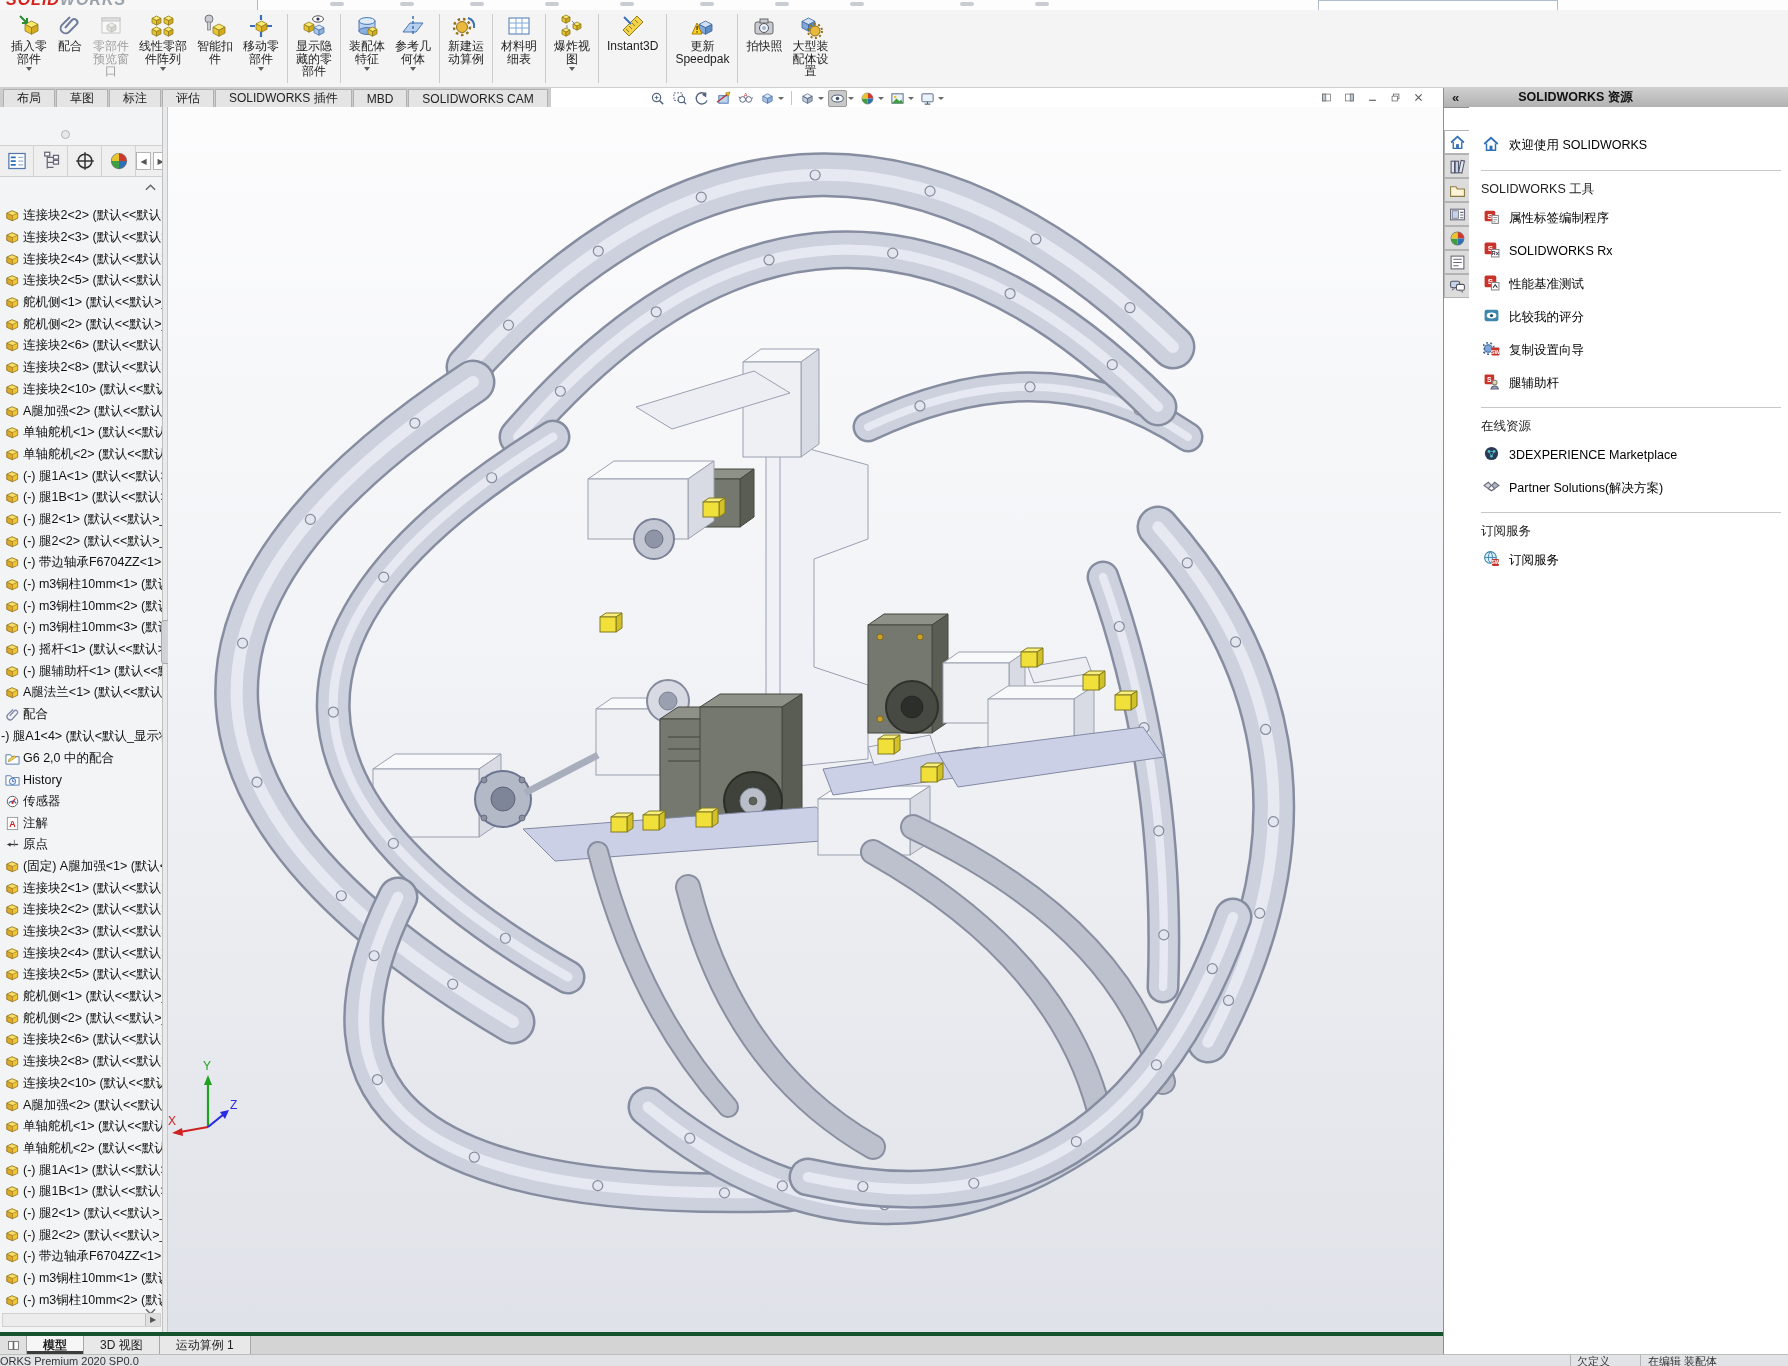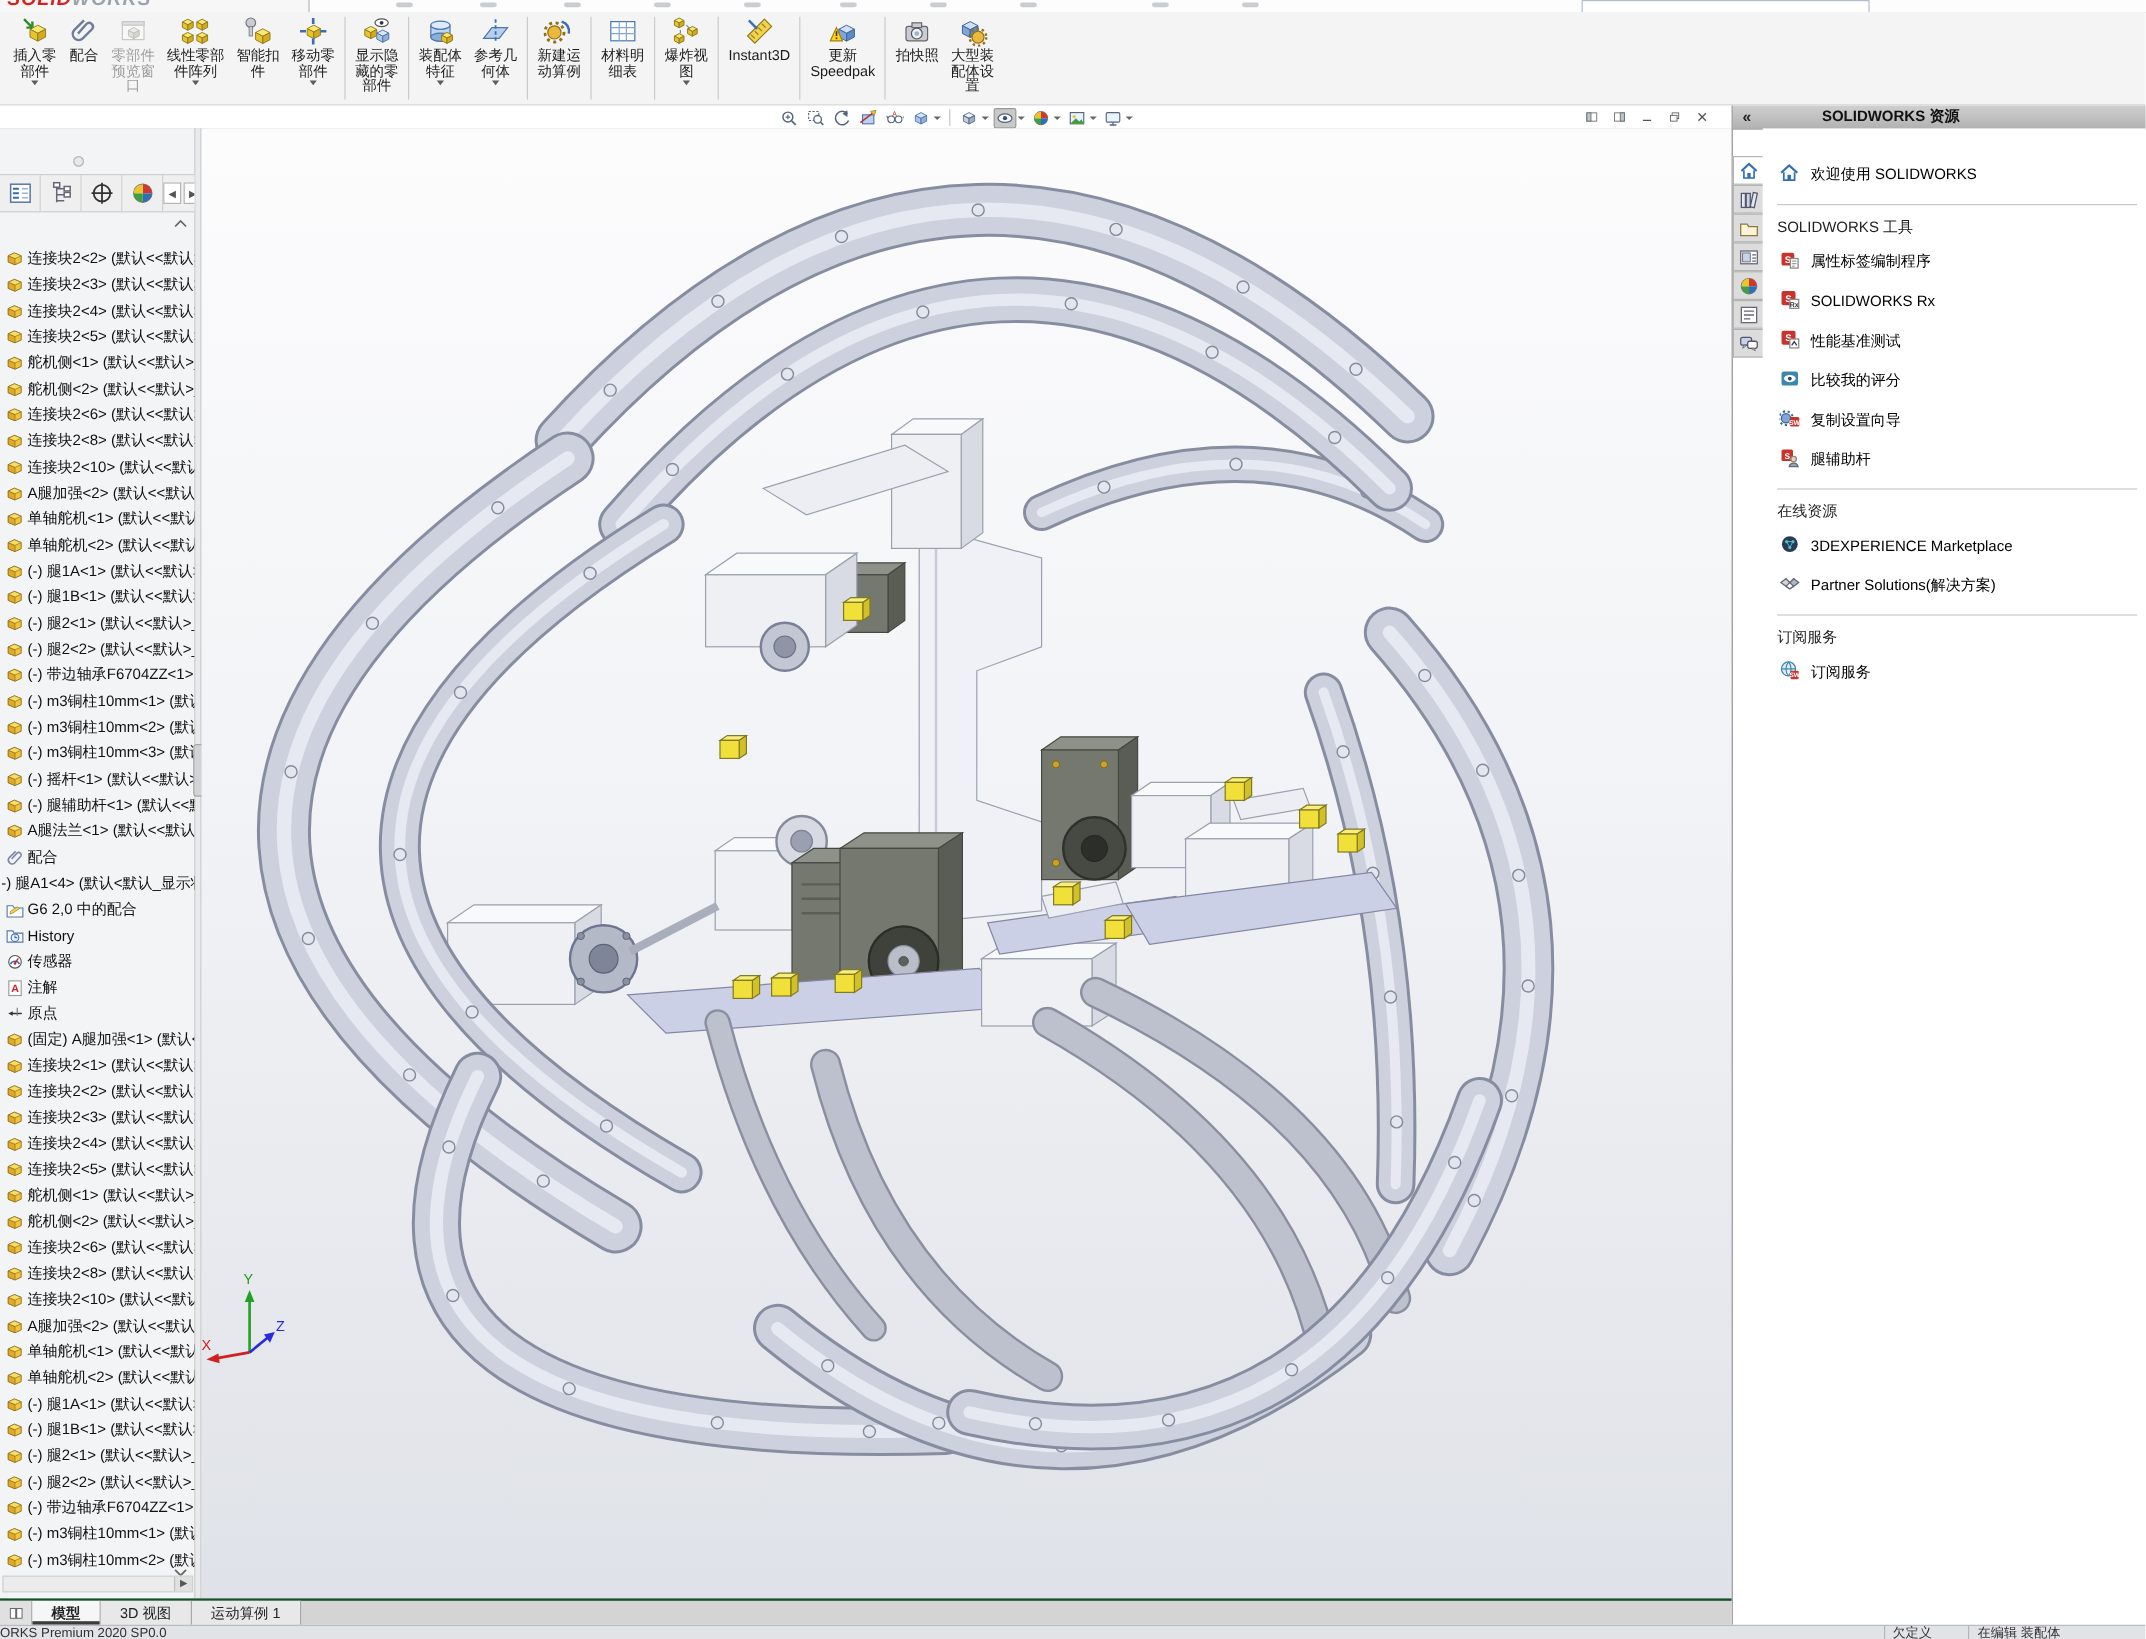--- a/index.html
+++ b/index.html
@@ -72,21 +72,21 @@
   .tp-sidetab.active{background:#fff;}
   .tp-sidetab svg{width:17px;height:17px;}
   #tp-content{position:absolute;left:25px;top:19px;width:320px;height:1247px;background:#fff;padding:28px 8px 0 12px;box-sizing:border-box;overflow:hidden;}
   .tp-welcome{display:flex;align-items:center;gap:8px;font-size:12.5px;color:#000;}
   .tp-welcome svg{width:20px;height:18px;}
   .tp-hr{height:1px;background:#c8c8c8;margin:14px 0 10px 0;}
   .tp-section-title{font-size:12.5px;font-weight:normal;color:#222;margin:4px 0 10px 0;}
   .tp-item{display:flex;align-items:center;gap:9px;font-size:12.5px;color:#000;margin:0 0 13px 2px;white-space:nowrap;}
   .tp-item svg{width:17px;height:17px;flex:0 0 17px;}
   
-  #bottabs{left:0;top:1332px;width:1443px;height:22px;background:#d4d4d4;border-top:2px solid #14532d;display:flex;align-items:stretch;box-sizing:border-box;}
+  #bottabs{left:0;top:1332px;width:1443px;height:22px;background:#d4d4d4;border-top:4px solid #14532d;display:flex;align-items:stretch;box-sizing:border-box;}
   #bt-lead{width:26px;border-right:1px solid #a9a9a9;display:flex;align-items:center;justify-content:center;background:#e0e0e0;}
   #bt-lead svg{width:13px;height:13px;}
   .btab{padding:0 16px;display:flex;align-items:center;font-size:12px;color:#222;background:#e8e8e8;border-right:1px solid #a9a9a9;position:relative;white-space:nowrap;}
   .btab.active{background:#f6f6f6;font-weight:bold;}
   .btab.active:after{content:"";position:absolute;left:0;right:0;bottom:0;height:3px;background:#3c3c3c;}
   
   #statusbar{left:0;top:1354px;width:1788px;height:12px;background:#e2e3e6;border-top:1px solid #bcbcbc;font-size:11px;color:#333;overflow:hidden;}
   #sb-left{position:absolute;left:0px;top:0px;line-height:12px;white-space:nowrap;}
   #sb-state{position:absolute;left:1577px;top:0;line-height:12px;}
   #sb-edit{position:absolute;left:1648px;top:0;line-height:12px;}
@@ -331,20 +331,29 @@
           <circle cx="18" cy="18" r="7" fill="none" stroke="#936f14" stroke-width="2" stroke-dasharray="2 2.5"></circle>
         </svg>
       </div>
                <div class="tb-label">大型装
 配体设
 置</div>
     </div>
   </div>
 
 <div id="tabrow" class="abs">
+  <div id="rtabs">
+      <div class="rtab">布局</div>
+      <div class="rtab">草图</div>
+      <div class="rtab">标注</div>
+      <div class="rtab">评估</div>
+      <div class="rtab">SOLIDWORKS 插件</div>
+      <div class="rtab">MBD</div>
+      <div class="rtab">SOLIDWORKS CAM</div>
+    </div>
   <div id="headsup">
       <div class="hu-btn">
         <svg viewBox="0 0 16 16">
           <circle cx="7" cy="7" r="4.4" fill="none" stroke="#54657f" stroke-width="1.3"></circle>
           <path d="M10.3 10.3 14 14" stroke="#54657f" stroke-width="1.6"></path>
           <path d="M5 7h4M7 5v4" stroke="#54657f"></path>
         </svg>
       </div>
       <div class="hu-btn">
         <svg viewBox="0 0 16 16">

